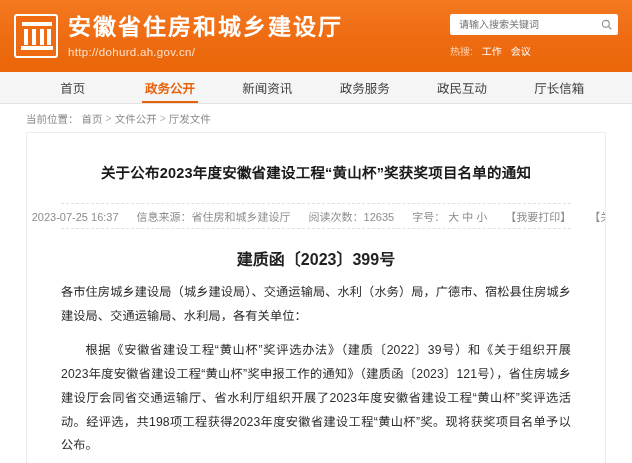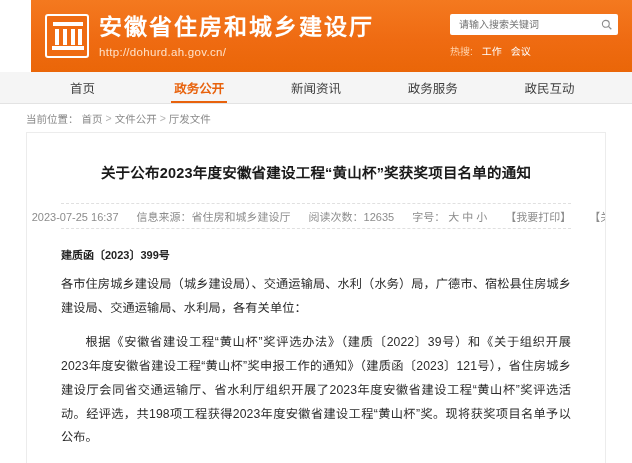--- a/index.html
+++ b/index.html
@@ -13,21 +13,20 @@
   .page { width: 632px; height: 463px; position: relative; background: #fff; }
 
   
   .header {
     height: 72px;
     background: linear-gradient(180deg, #f4791f 0%, #ef6b12 55%, #ea6608 100%);
     display: flex;
     align-items: center;
     padding: 0 14px 0 14px;
     position: relative;
-    margin-left: 31px;
   }
   .emblem {
     width: 44px; height: 44px;
     border: 2px solid #ffffff;
     border-radius: 3px;
     margin-right: 10px;
     flex: 0 0 auto;
     position: relative;
     background: #ef6b12;
   }
@@ -172,22 +171,22 @@
     justify-content: center;
     gap: 18px;
     font-size: 11px;
     color: #8c8c8c;
     white-space: nowrap;
   }
   .meta .fs-opt { color: #8c8c8c; cursor: pointer; }
   .meta .link { color: #8c8c8c; cursor: pointer; }
 
   .doc-number {
-    text-align: left;
-    font-size: 11px;
+    text-align: center;
+    font-size: 16px;
     color: #222;
     font-weight: bold;
     margin-top: 17px;
   }
   .para {
     font-size: 12.2px;
     color: #2b2b2b;
     line-height: 1.95;
     margin-top: 11px;
     text-align: justify;
@@ -233,20 +232,21 @@
       </div>
     </div>
   </div>
 
   <div class="nav">
     <div class="nav-item">首页</div>
     <div class="nav-item active">政务公开</div>
     <div class="nav-item">新闻资讯</div>
     <div class="nav-item">政务服务</div>
     <div class="nav-item">政民互动</div>
+    <div class="nav-item">厅长信箱</div>
   </div>
 
   <div class="breadcrumb">
     <span>当前位置：</span>
     <a href="#">首页</a>
     <span class="sep">&gt;</span>
     <a href="#">文件公开</a>
     <span class="sep">&gt;</span>
     <a href="#">厅发文件</a>
   </div>

